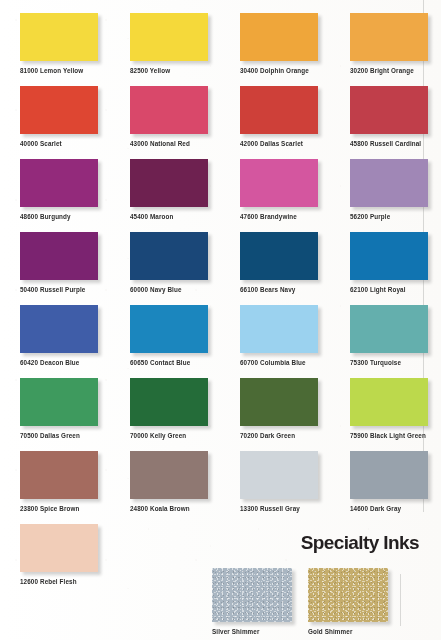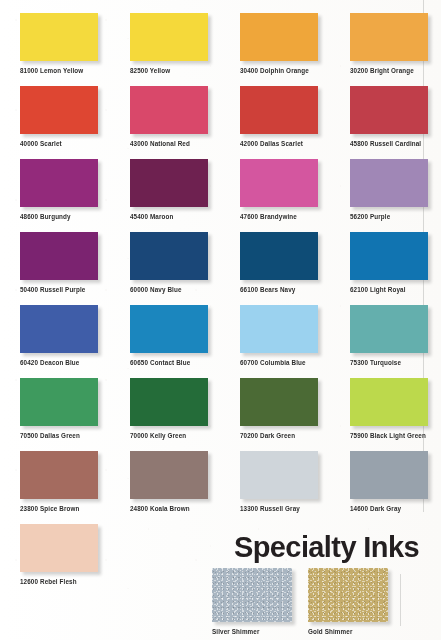--- a/index.html
+++ b/index.html
@@ -103,21 +103,21 @@
     color: #2b2b2b;
     letter-spacing: .12px;
     white-space: nowrap;
     line-height: 1;
   }
 
   #specialty-heading {
     position: absolute;
     right: 22px;
     top: 533px;
-    font-size: 29px;
+    font-size: 19px;
     font-weight: bold;
     color: #231f20;
     letter-spacing: -0.6px;
     line-height: 1;
     white-space: nowrap;
   }
 </style>
 </head>
 <body>
 

